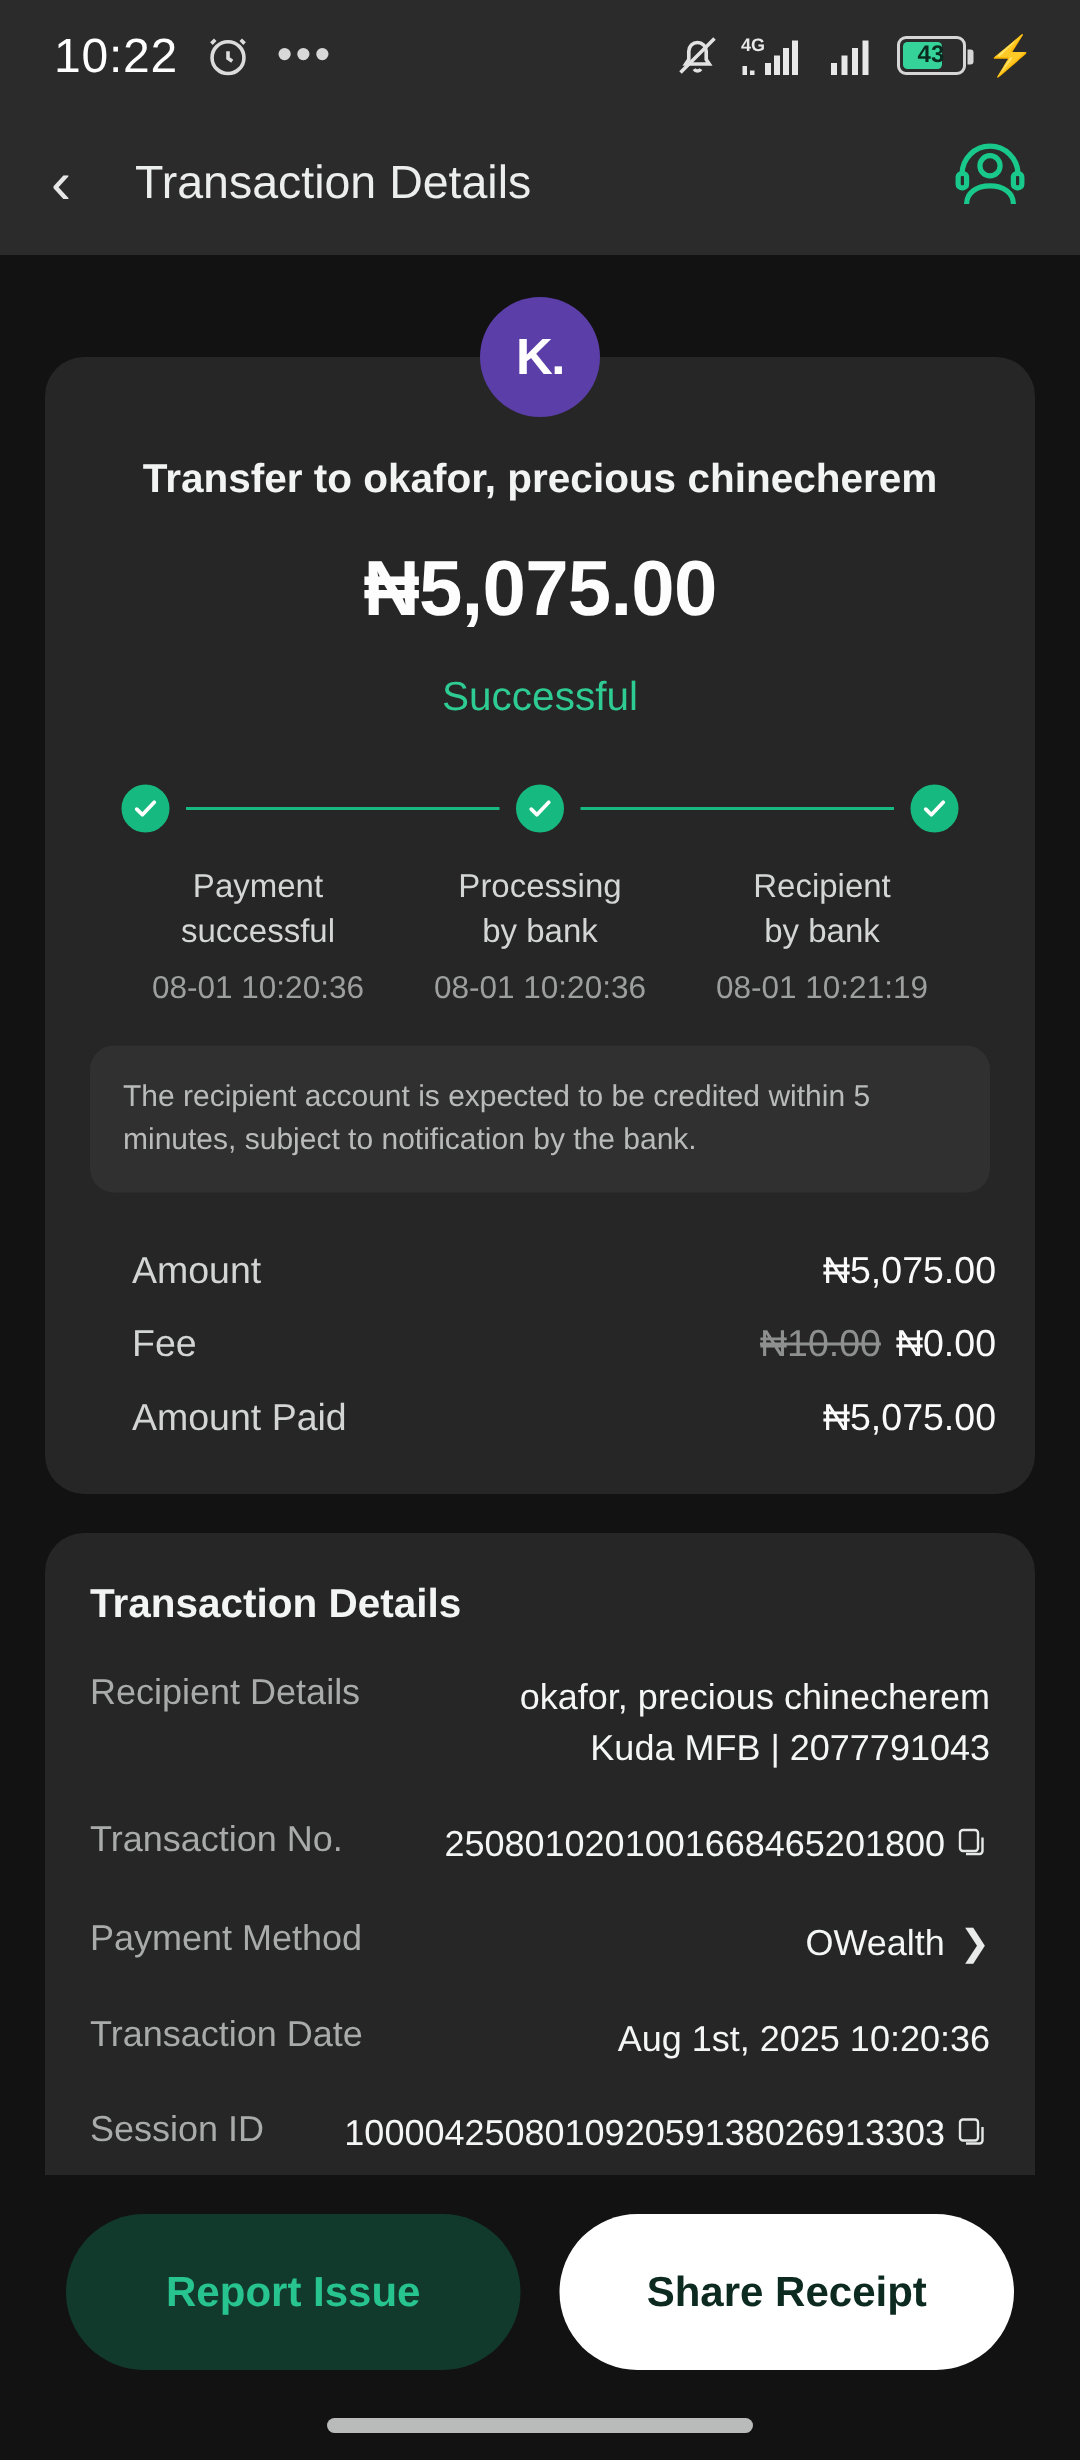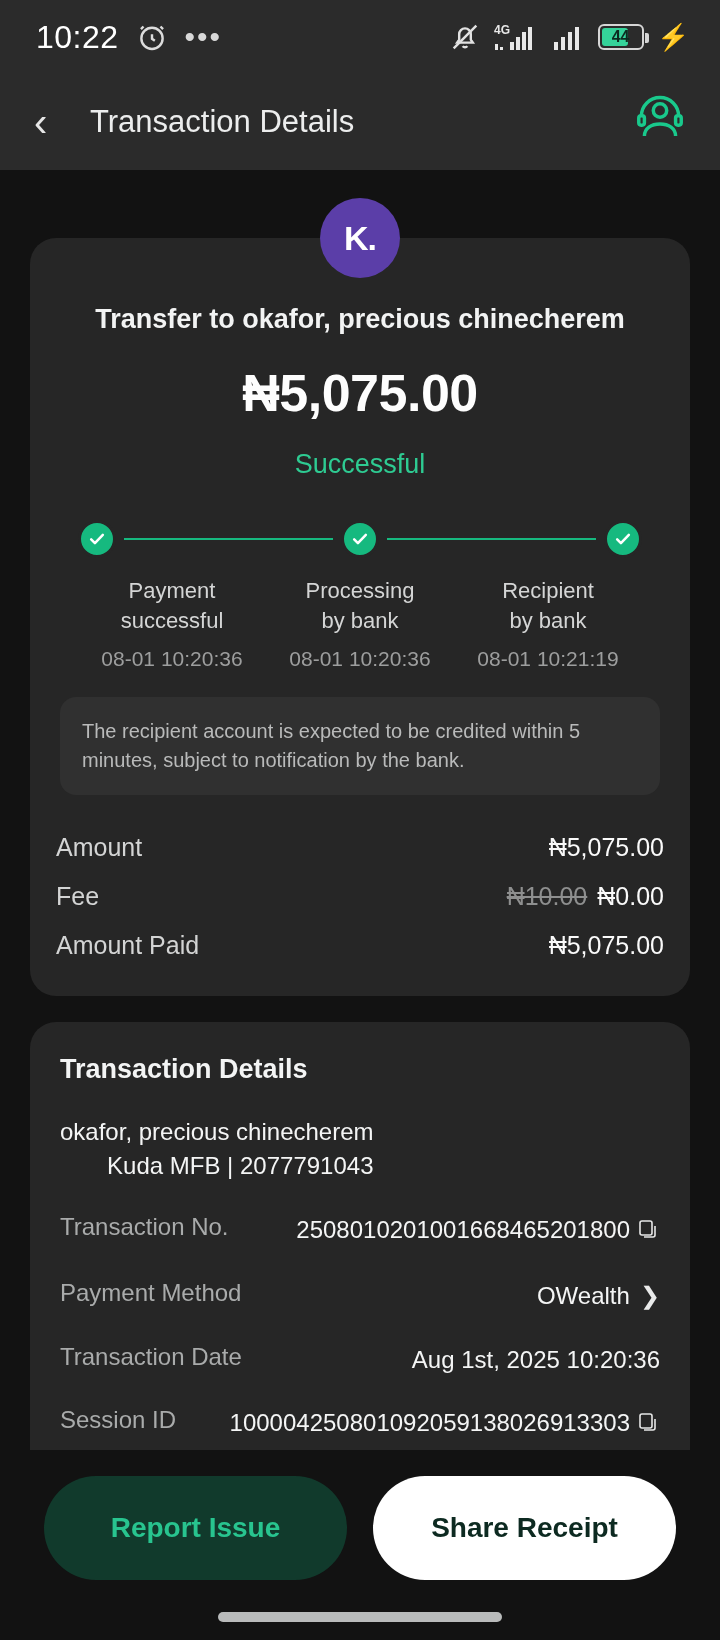--- a/index.html
+++ b/index.html
@@ -98,20 +98,21 @@
 
   .note {
     margin: 26px 30px 0; background: #303030; border-radius: 16px;
     padding: 20px 22px; font-size: 20px; color: #b9baba; line-height: 1.45;
   }
 
   .rows { margin: 28px 26px 0; }
   .row {
     display: flex; align-items: baseline; justify-content: space-between;
     padding: 10px 0;
+    margin-left: 32px;
   }
   .row .k { font-size: 25px; color: #d3d4d4; }
   .row .v { font-size: 25px; color: #fafafa; font-weight: 400; }
   .strike { color: #8e8f8f; text-decoration: line-through; margin-right: 10px; }
 
   
   .card2 { background: #262626; border-radius: 26px; padding: 32px 30px 36px; margin-top: 26px; }
   .card2 h3 { font-size: 27px; color: #f3f4f4; font-weight: 700; }
   .drow { display: flex; justify-content: space-between; align-items: flex-start; margin-top: 30px; gap: 20px; }
   .dk { font-size: 24px; color: #a9abab; flex: 0 0 auto; }
@@ -183,21 +184,21 @@
       <span class="ico">
         <svg width="34" height="34" viewBox="0 0 34 34">
           <rect x="2" y="22" width="4" height="8" fill="#e8e8e8"></rect>
           <rect x="9" y="17" width="4" height="13" fill="#e8e8e8"></rect>
           <rect x="16" y="12" width="4" height="18" fill="#e8e8e8"></rect>
           <rect x="23" y="7" width="4" height="23" fill="#e8e8e8"></rect>
         </svg>
       </span>
       <span class="batt">
         <span class="batt-fill"></span>
-        <span class="batt-txt">44</span>
+        <span class="batt-txt">43</span>
       </span>
       <span class="bolt">⚡</span>
     </div>
   </div>
 
   <div class="appbar">
     <span class="back">‹</span>
     <span class="appbar-title">Transaction Details</span>
     <span class="agent">
       <svg width="52" height="52" viewBox="0 0 24 24" fill="none" stroke="#19c98c" stroke-width="1.6">
@@ -278,20 +279,21 @@
           <span class="k">Amount Paid</span>
           <span class="v">₦5,075.00</span>
         </div>
       </div>
     </div>
 
     <div class="card2">
       <h3>Transaction Details</h3>
 
       <div class="drow">
+        <span class="dk">Recipient Details</span>
         <span class="dv">
           <span class="sub">okafor, precious chinecherem</span>
           <span class="sub">Kuda MFB | 2077791043</span>
         </span>
       </div>
 
       <div class="drow">
         <span class="dk">Transaction No.</span>
         <span class="dv"><span>2508010201001668465201800</span><span class="copy-ico">
           <svg width="24" height="24" viewBox="0 0 24 24" fill="none" stroke="#e6e7e7" stroke-width="1.6">

